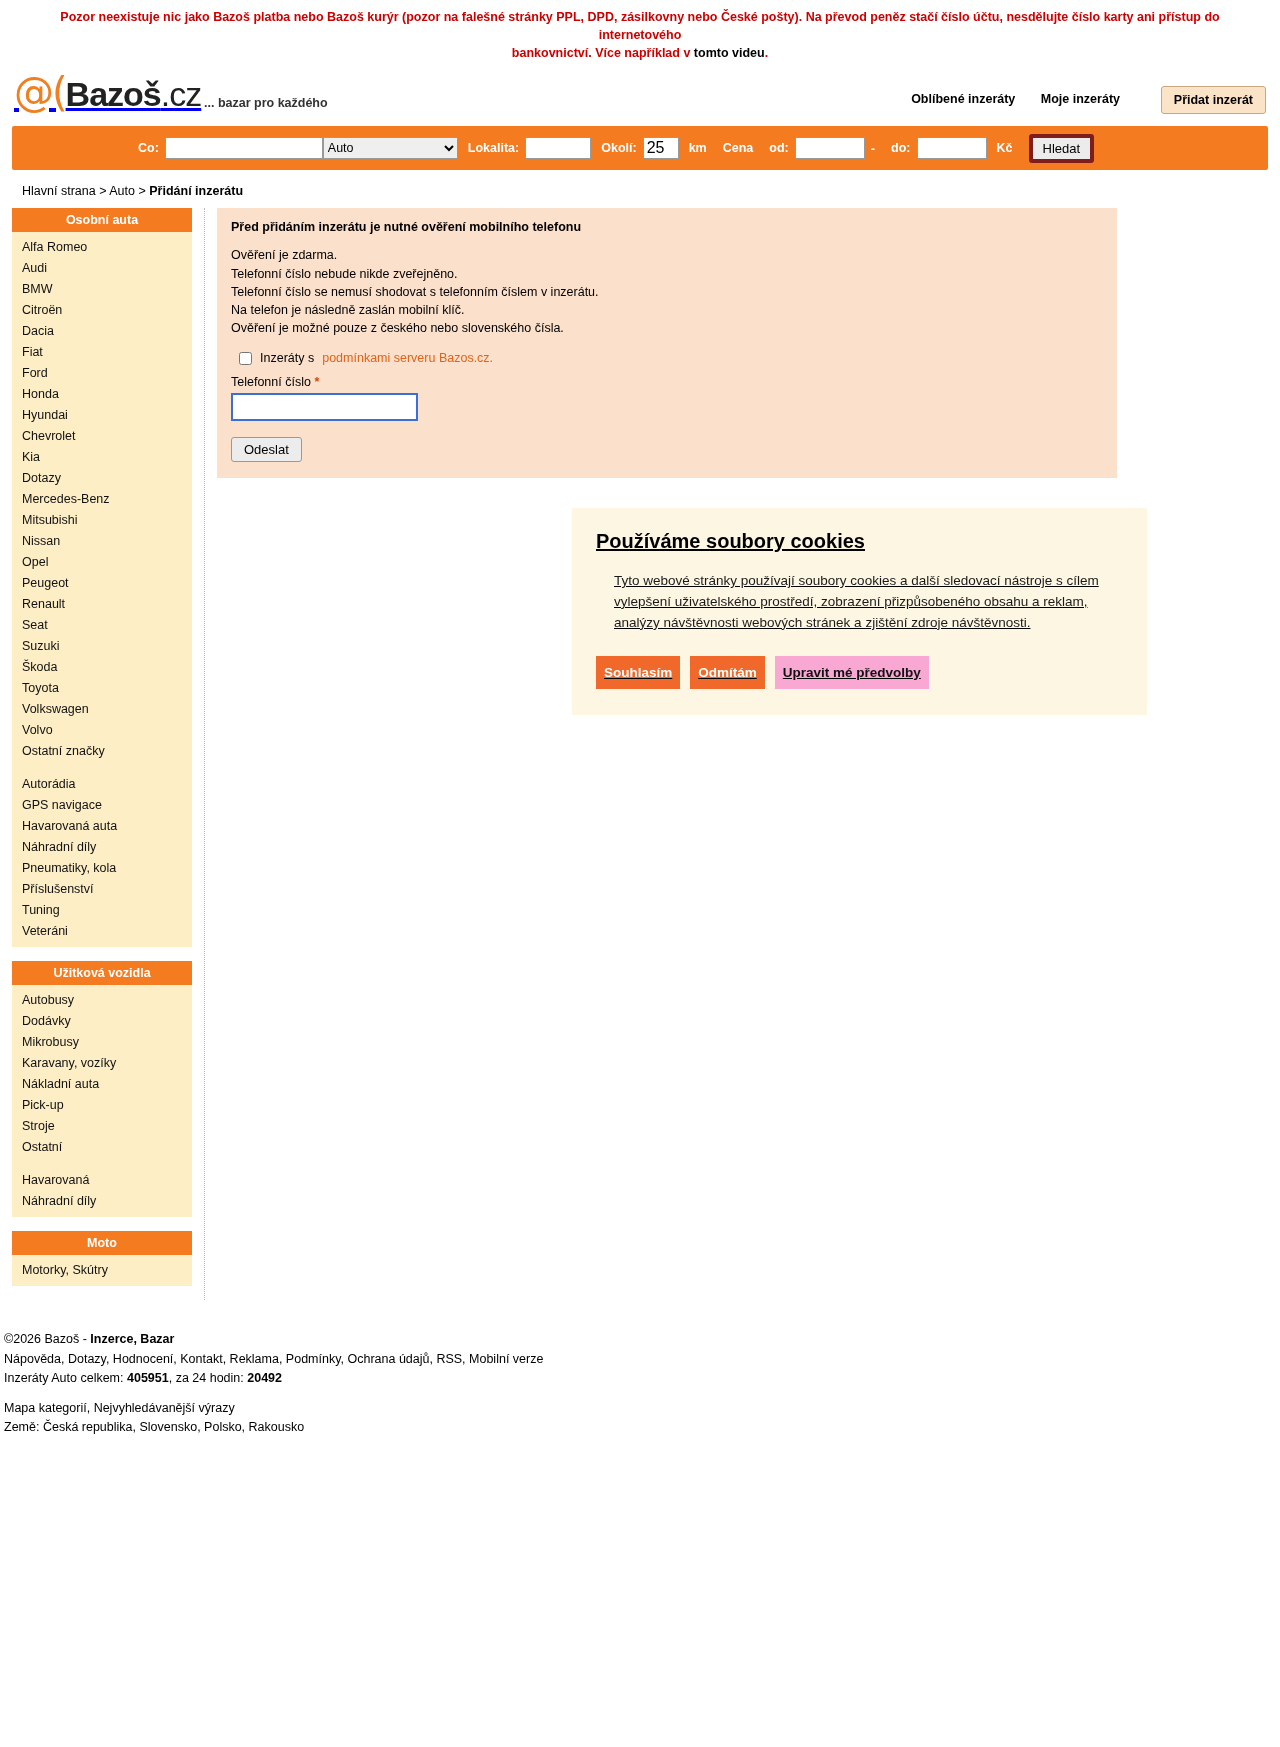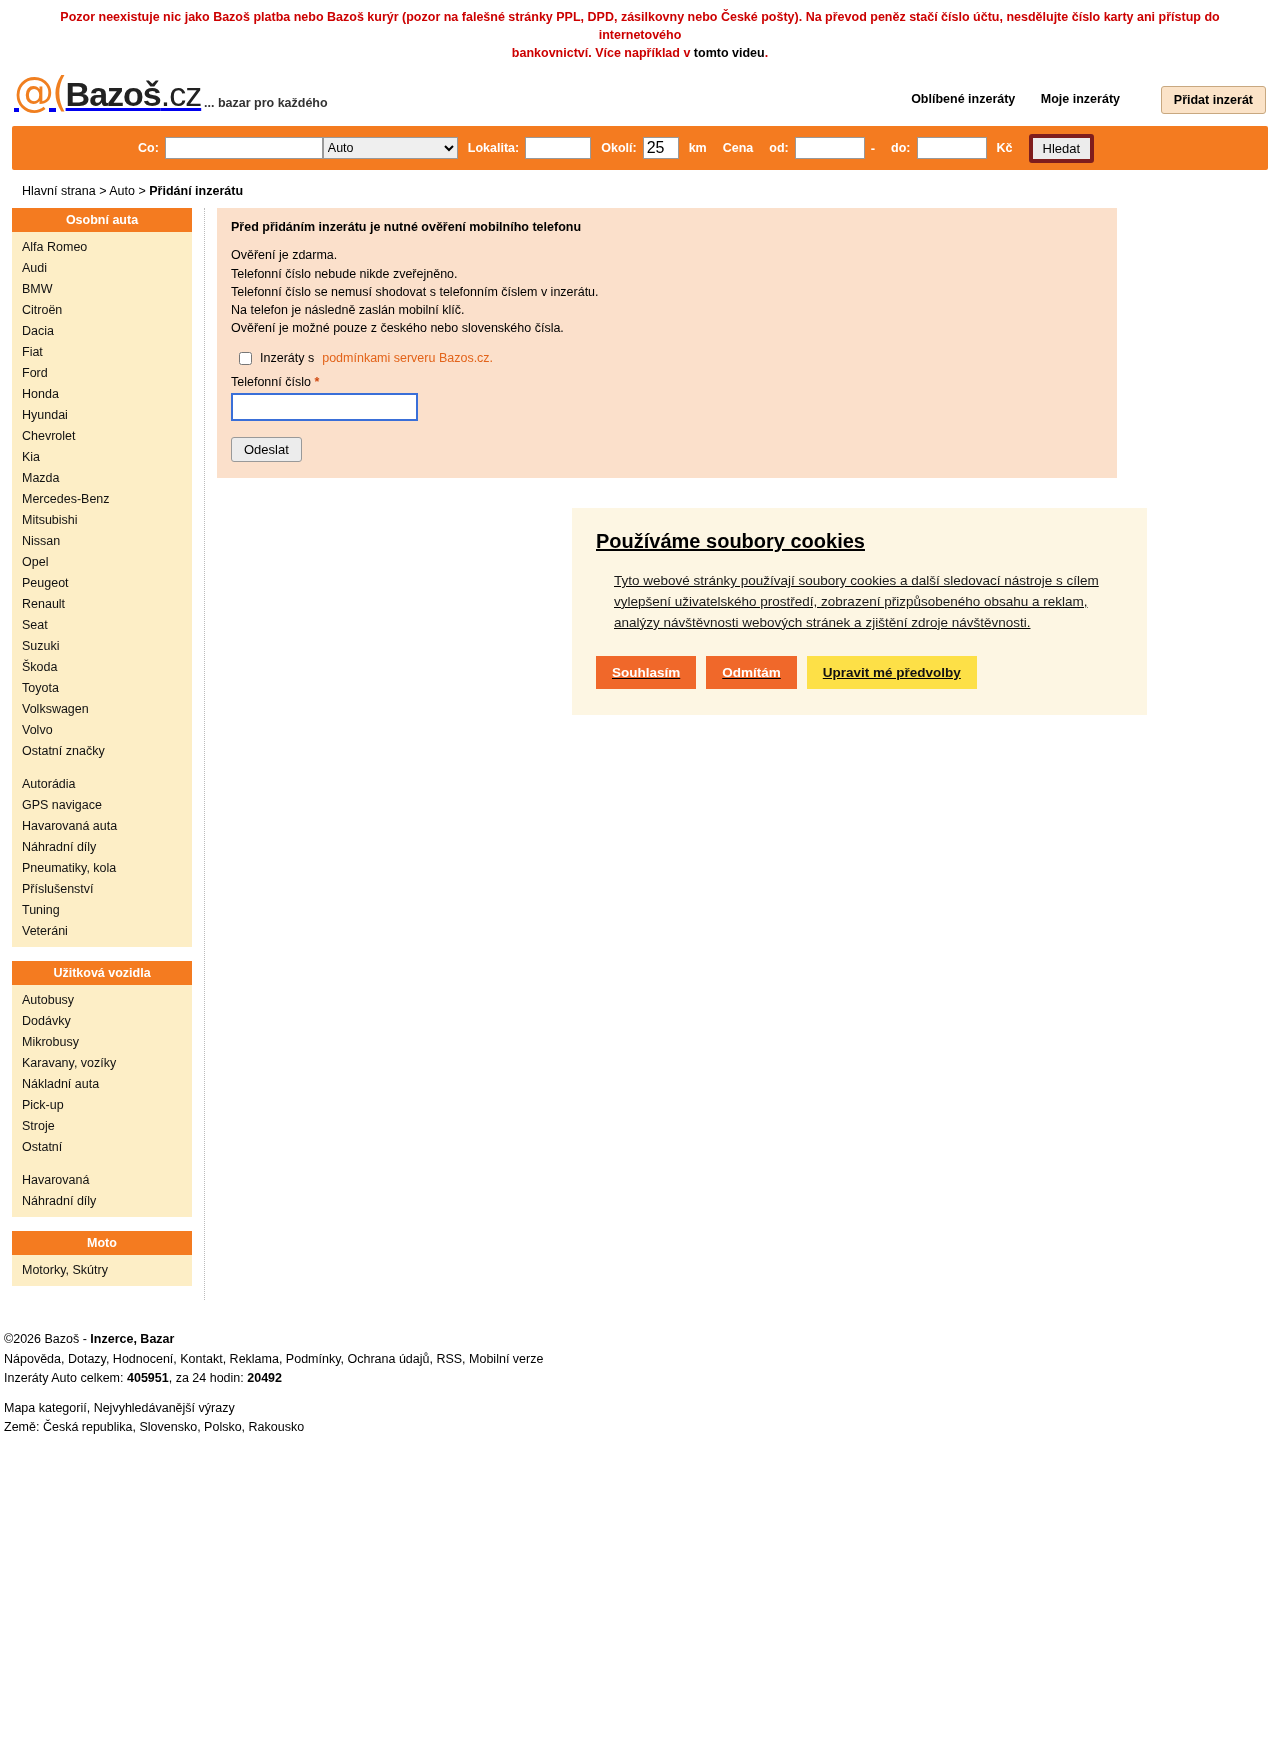--- a/index.html
+++ b/index.html
@@ -268,28 +268,28 @@
     padding: 22px 24px 26px 24px;
     box-sizing: border-box;
     text-decoration: underline;
   }
   .cookie h2 { margin: 0 0 16px 0; font-size: 20px; }
   .cookie p { margin: 18px; font-size: 13.5px; line-height: 1.55; color: #1a1a1a; }
   .cookie-btns { margin-top: 22px; display: flex; gap: 10px; }
   .cookie-btns button {
     font-size: 13.5px;
     font-weight: bold;
-    padding: 9px 16px;
+    padding: 9px 8px;
     border: none;
     cursor: pointer;
     font-family: "Liberation Sans", sans-serif;
   }
   .btn-accept { background: #f0682a; color: #ffffff; }
   .btn-reject { background: #f0682a; color: #ffffff; }
-  .btn-custom { background: #fde047; color: #111111; }
+  .btn-custom { background: #f9a8d4; color: #111111; }
 
   
   .footer {
     margin-top: 24px;
     padding: 6px 0 20px 4px;
     font-size: 12.5px;
     line-height: 1.55;
   }
   .footer b { font-weight: bold; }
   .footer .sp { height: 10px; }
@@ -357,21 +357,21 @@
           <a href="#">Audi</a>
           <a href="#">BMW</a>
           <a href="#">Citroën</a>
           <a href="#">Dacia</a>
           <a href="#">Fiat</a>
           <a href="#">Ford</a>
           <a href="#">Honda</a>
           <a href="#">Hyundai</a>
           <a href="#">Chevrolet</a>
           <a href="#">Kia</a>
-          <a href="#">Mazda</a>
+          <a href="#">Dotazy</a>
           <a href="#">Mercedes-Benz</a>
           <a href="#">Mitsubishi</a>
           <a href="#">Nissan</a>
           <a href="#">Opel</a>
           <a href="#">Peugeot</a>
           <a href="#">Renault</a>
           <a href="#">Seat</a>
           <a href="#">Suzuki</a>
           <a href="#">Škoda</a>
           <a href="#">Toyota</a>

